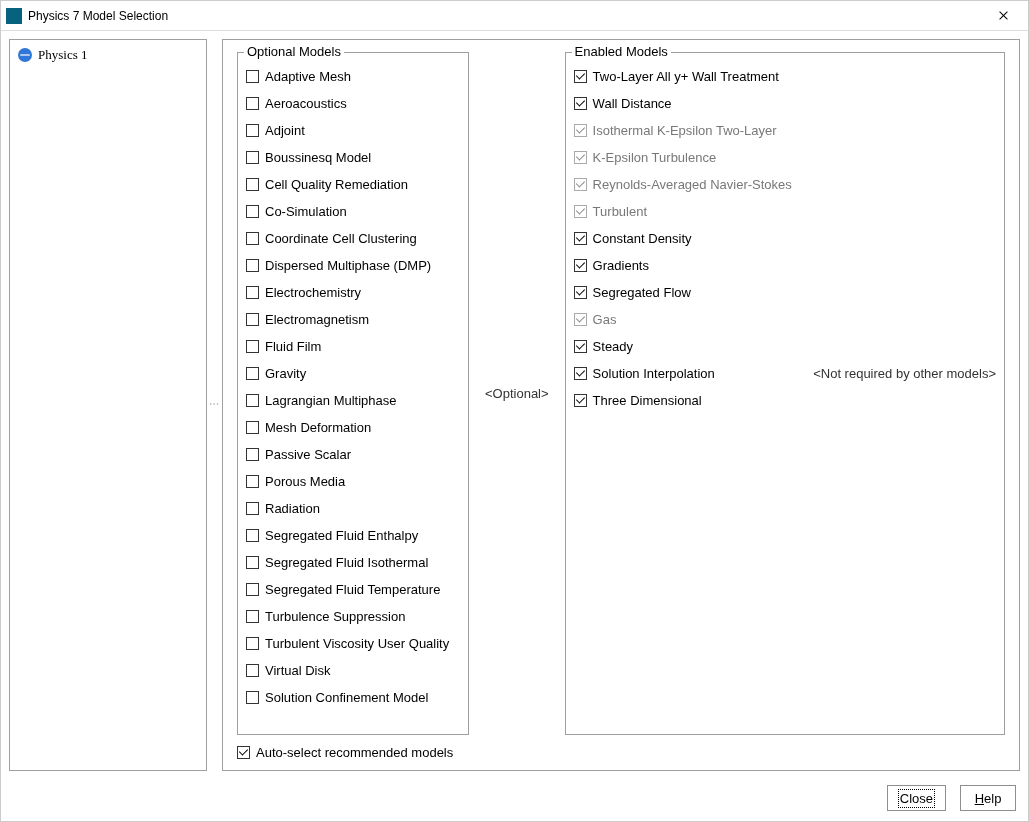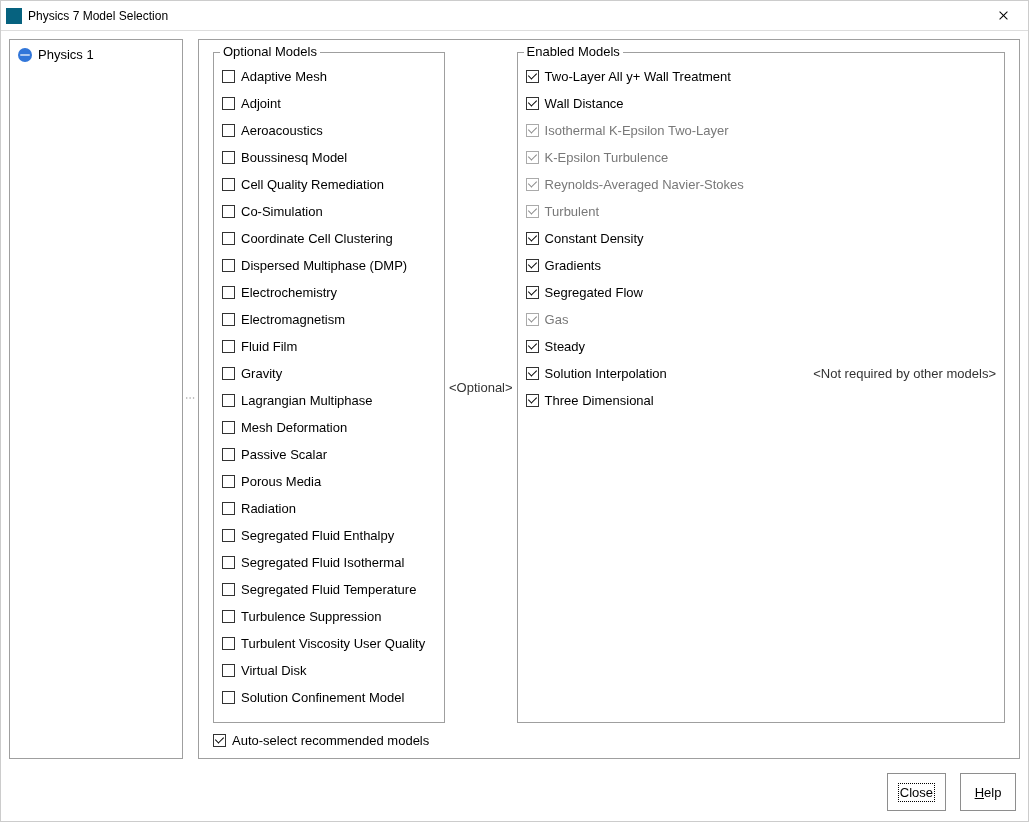--- a/index.html
+++ b/index.html
@@ -59,24 +59,25 @@
     .close-x::after { transform: rotate(-45deg); top: 5px; }
 
     .content {
       flex: 1;
       display: flex;
       padding: 8px;
       gap: 6px;
       min-height: 0;
     }
     .tree-panel {
-      width: 174px;
+      width: 198px;
       border: 1px solid #9f9f9f;
       background: #fff;
       padding: 6px 4px;
+      font-family: Liberation Serif, serif;
     }
     .tree-item {
       display: flex;
       align-items: center;
       gap: 6px;
       padding: 1px 4px;
       cursor: pointer;
     }
     .tree-icon {
       width: 14px; height: 14px;
@@ -109,21 +110,21 @@
       border: 1px solid #9f9f9f;
       background: #fff;
       padding: 12px 14px 10px;
       display: flex;
       flex-direction: column;
       min-width: 0;
     }
     .groups-row {
       flex: 1;
       display: flex;
-      gap: 0;
+      gap: 12px;
       align-items: stretch;
       min-height: 0;
     }
     .fieldset {
       border: 1px solid #9f9f9f;
       padding: 14px 8px 8px;
       position: relative;
     }
     .fieldset .legend {
       position: absolute;
@@ -194,21 +195,21 @@
       gap: 6px;
     }
     .button-bar {
       padding: 6px 12px 10px;
       display: flex;
       justify-content: flex-end;
       gap: 14px;
     }
     .btn {
       min-width: 56px;
-      height: 38px;
+      height: 26px;
       border: 1px solid #8e8e8e;
       background: #fff;
       display: inline-flex;
       align-items: center;
       justify-content: center;
       padding: 0 12px;
       cursor: pointer;
       font-size: 13px;
       font-family: inherit;
     }
@@ -244,25 +245,25 @@
 
         <div class="fieldset optional-group">
           <span class="legend">Optional Models</span>
           <div class="model-list" id="optional-list">
               <div class="model-item">
                 <span class="chk"></span>
                 <label>Adaptive Mesh</label>
               </div>
               <div class="model-item">
                 <span class="chk"></span>
+                <label>Aeroacoustics</label>
+              </div>
+              <div class="model-item">
+                <span class="chk"></span>
                 <label>Adjoint</label>
-              </div>
-              <div class="model-item">
-                <span class="chk"></span>
-                <label>Aeroacoustics</label>
               </div>
               <div class="model-item">
                 <span class="chk"></span>
                 <label>Boussinesq Model</label>
               </div>
               <div class="model-item">
                 <span class="chk"></span>
                 <label>Cell Quality Remediation</label>
               </div>
               <div class="model-item">

